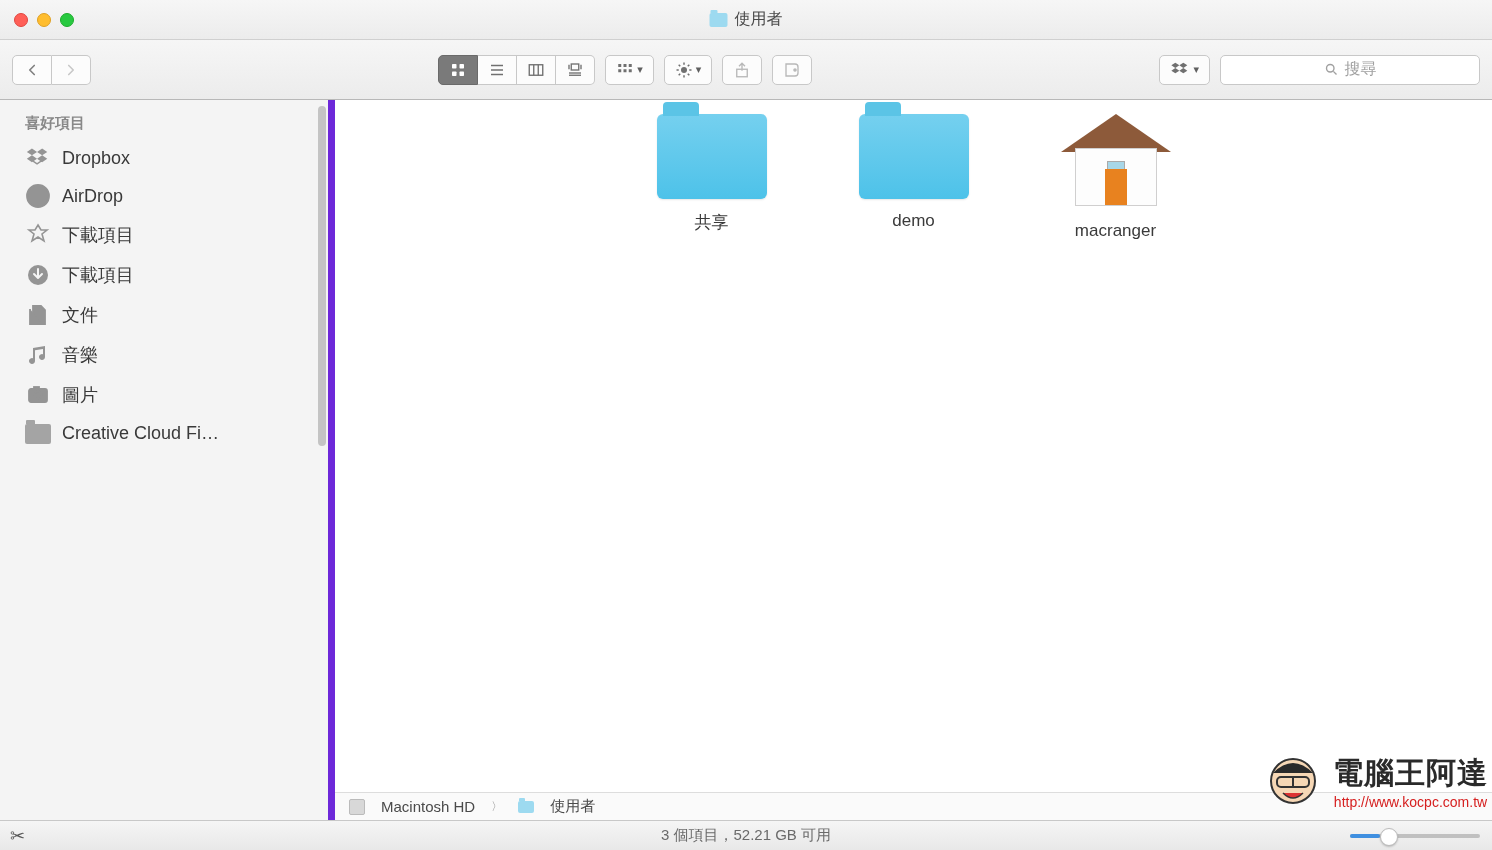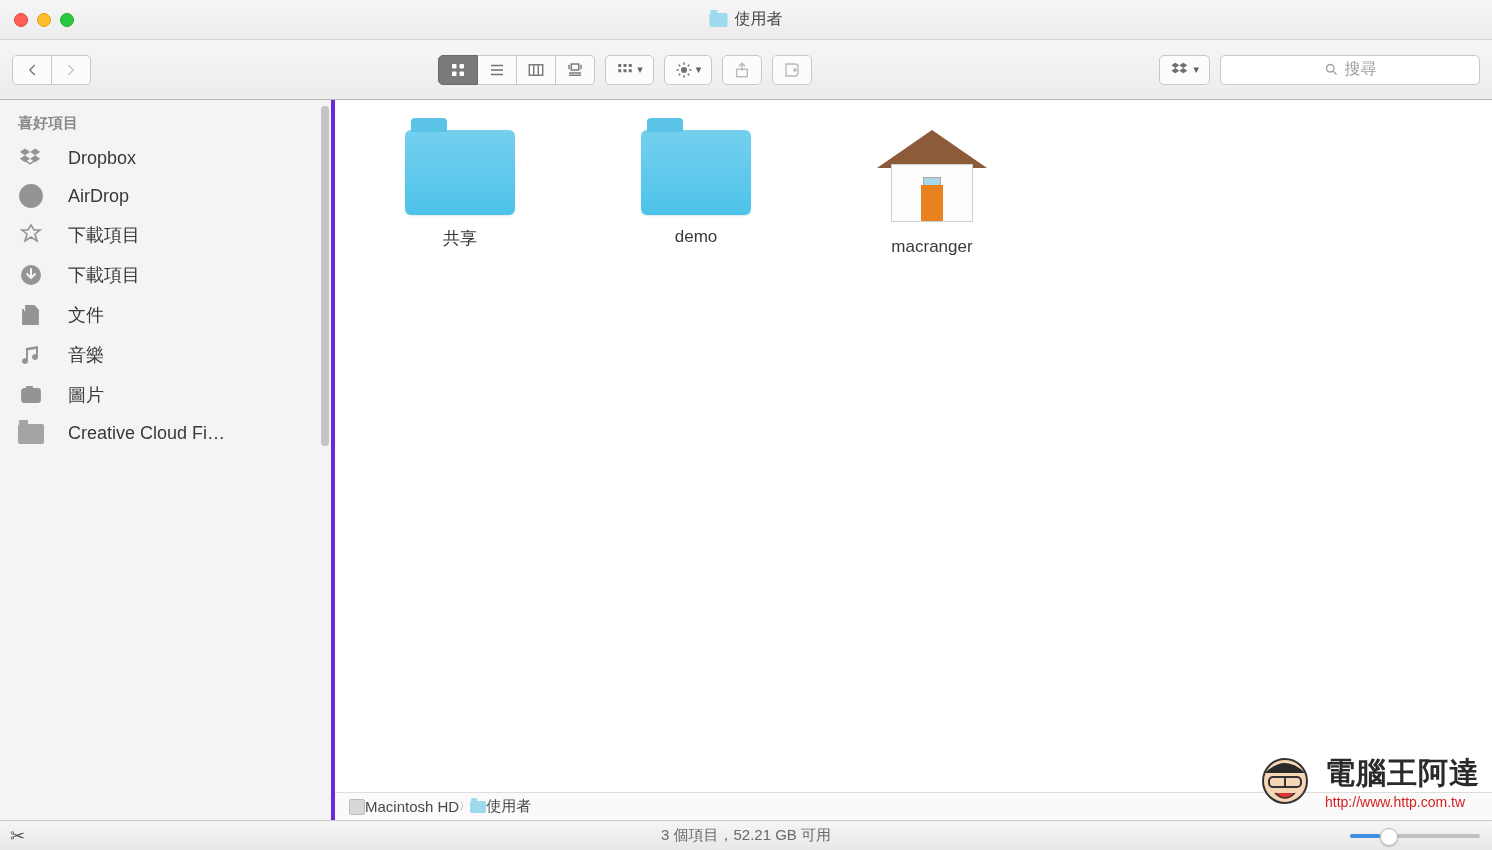--- a/index.html
+++ b/index.html
@@ -26,58 +26,58 @@
 .tb-btn.solo { border-radius: 5px; }
 .tb-btn.active { background: #7a7a7a; color: #fff; border-color: #6a6a6a; }
 .tb-btn svg { width: 18px; height: 18px; }
 .chev { font-size: 11px; margin-left: 3px; color: #606060; }
 .spacer { flex: 1; }
 .search { width: 260px; height: 30px; background: #fff; border: 1px solid #c8c8c8; border-radius: 5px; display: flex; align-items: center; justify-content: center; gap: 6px; color: #a0a0a0; font-size: 16px; }
 .dropbox-sm svg { width:20px; height:20px; }
 
 
 .main { display: flex; height: calc(100% - 40px - 60px - 30px); position: relative; }
-.sidebar { width: 335px; background: #f4f4f4; border-right: 4px solid #6d28d9; padding: 10px 0; overflow: hidden; position: relative; }
+.sidebar { width: 335px; background: #f4f4f4; border-right: 7px solid #6d28d9; padding: 10px 7px; overflow: hidden; position: relative; }
 .sidebar-scroll { position: absolute; top: 6px; right: 2px; width: 8px; height: 340px; background: #c4c4c4; border-radius: 4px; }
 .sb-header { font-size: 15px; color: #888; padding: 4px 18px 6px; font-weight: 600; }
-.sb-item { display: flex; align-items: center; gap: 24px; padding: 8px 18px; font-size: 18px; color: #393939; }
+.sb-item { display: flex; align-items: center; gap: 11px; padding: 8px 18px; font-size: 18px; color: #393939; }
 .sb-icon { width: 26px; height: 22px; display: flex; align-items: center; justify-content: center; color: #949494; }
 .sb-icon svg { width: 24px; height: 24px; fill: #949494; }
 .sb-icon.folder { width:26px; height:20px; background:#a4a4a4; border-radius:2px; position:relative; }
 .sb-icon.folder::before { content:""; position:absolute; top:-4px; left:1px; width:9px; height:4px; background:#a4a4a4; border-radius:1px 1px 0 0; }
 
 .content { flex: 1; background: #fff; position: relative; }
-.icon-grid { display: flex; gap: 86px; padding: 30px 50px; }
+.icon-grid { display: flex; gap: 52px; padding: 14px 50px; justify-content: center; }
 .item { width: 150px; display: flex; flex-direction: column; align-items: center; gap: 12px; }
 .item-label { font-size: 17px; color: #3a3a3a; }
 .folder-big { width: 110px; height: 85px; background: linear-gradient(#75d0ef,#4dc2e9); border-radius: 6px; position: relative; box-shadow: 0 1px 2px rgba(0,0,0,.1); }
 .folder-big::before { content:""; position:absolute; top:-12px; left:6px; width:36px; height:14px; background:#5bc4e6; border-radius:4px 4px 0 0; }
 .house { width: 110px; height: 95px; position: relative; }
 .house-roof { position:absolute; top:0; left:0; width:0; height:0; border-left:55px solid transparent; border-right:55px solid transparent; border-bottom:38px solid #8d5a3a; }
 .house-body { position:absolute; top:34px; left:14px; width:82px; height:58px; background:#fdfdfd; border:1px solid #d0cfcf; }
 .house-door { position:absolute; bottom:0; left:50%; transform:translateX(-50%); width:22px; height:36px; background:#e8821f; }
 .house-win { position:absolute; top:12px; left:50%; transform:translateX(-50%); width:18px; height:16px; background:#a8d7e8; border:1px solid #aaa; }
 
 
-.pathbar { position: absolute; bottom: 0; left: 0; right: 0; height: 28px; border-top: 1px solid #ddd; display: flex; align-items: center; gap: 0; padding: 0 14px; font-size: 15px; color: #4a4a4a; background:#fafafa; }
+.pathbar { position: absolute; bottom: 0; left: 0; right: 0; height: 28px; border-top: 1px solid #ddd; display: flex; align-items: center; gap: 16px; padding: 0 14px; font-size: 15px; color: #4a4a4a; background:#fafafa; }
 .path-sep { color: #888; font-size: 11px; }
 .path-disk { width:16px; height:16px; background:#d8d8d8; border-radius:2px; border:1px solid #bbb; }
 .path-folder { width:16px; height:12px; background:#9ddaf0; border-radius:2px; position:relative; }
 .path-folder::before { content:""; position:absolute; top:-3px; left:1px; width:6px; height:3px; background:#9ddaf0; border-radius:1px 1px 0 0; }
 
 
 .statusbar { height: 30px; background: linear-gradient(#f5f5f5,#e8e8e8); border-top: 1px solid #c8c8c8; display: flex; align-items: center; padding: 0 10px; font-size: 15px; color: #6a6a6a; position: relative; }
 .status-center { position: absolute; left: 50%; transform: translateX(-50%); }
 .slider { position: absolute; right: 12px; width: 130px; height: 4px; background: #c0c0c0; border-radius: 2px; }
 .slider::after { content:""; position:absolute; left:30px; top:-6px; width:16px; height:16px; background:#fff; border:1px solid #bbb; border-radius:50%; box-shadow:0 1px 2px rgba(0,0,0,.2); }
 .slider-fill { position:absolute; left:0; width:30px; height:4px; background:#3f8fe0; border-radius:2px; }
 .scissor { font-size:18px; color:#555; }
 
 
-.watermark { position: absolute; right: 12px; bottom: 40px; text-align: left; }
+.watermark { position: absolute; right: 4px; bottom: 40px; text-align: center; }
 .wm-title { font-size: 30px; font-weight: 800; color: #2a2a2a; letter-spacing: 1px; }
 .wm-url { font-size: 14px; color: #d62020; }
 .wm-face { position:absolute; left:-70px; top:0; width:60px; height:60px; }
 </style>
 </head>
 <body>
 
 <div class="titlebar">
   <div class="traffic">
     <div class="tl-btn tl-close"></div>
@@ -308,14 +308,14 @@
 
 <div class="watermark">
   <svg class="wm-face" viewBox="0 0 60 60">
     <circle cx="30" cy="28" r="22" fill="#f6d7b5" stroke="#333" stroke-width="2"></circle>
     <path d="M10 20 Q30 0 50 20" fill="#2a2a2a"></path>
     <rect x="14" y="24" width="32" height="10" rx="4" fill="none" stroke="#333" stroke-width="2"></rect>
     <line x1="30" y1="24" x2="30" y2="34" stroke="#333" stroke-width="2"></line>
     <path d="M20 40 Q30 50 40 40" fill="#d33" stroke="#333" stroke-width="1.5"></path>
   </svg>
   <div class="wm-title">電腦王阿達</div>
-  <div class="wm-url">http://www.http.com.tw</div>
+  <div class="wm-url">http://www.kocpc.com.tw</div>
 </div>
 
 </body></html>

